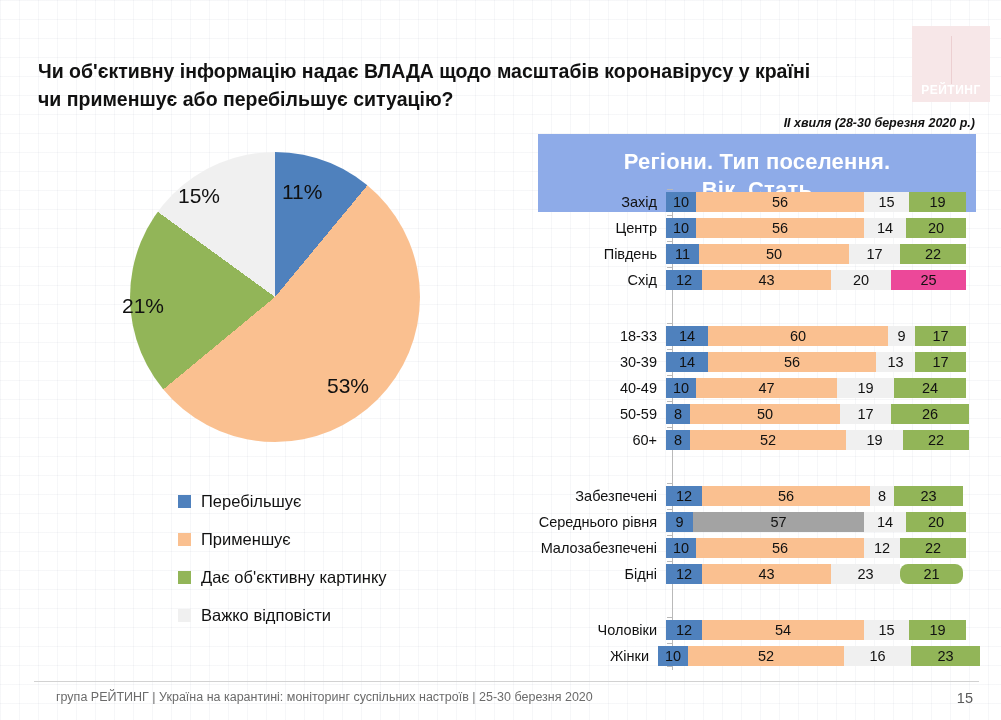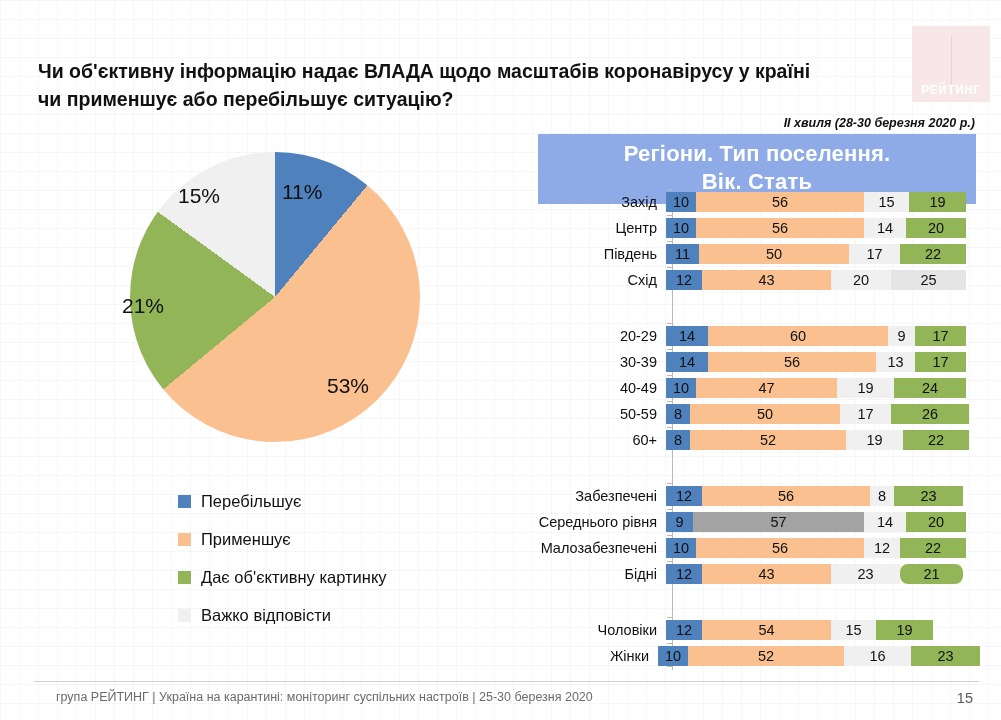--- a/index.html
+++ b/index.html
@@ -127,21 +127,21 @@
     position: absolute;
     left: 538px;
     top: 134px;
     width: 438px;
     background: #8eabe8;
     color: #ffffff;
     text-align: center;
     font-size: 22px;
     font-weight: bold;
     line-height: 1.26;
-    padding: 6px 0 9px 0;
+    padding: 14px 0 9px 0;
     letter-spacing: 0.2px;
   }
 
   
   #bars {
     position: absolute;
     left: 520px;
     top: 192px;
     width: 460px;
     height: 480px;
@@ -296,26 +296,26 @@
         <div class="seg" style="width: 66px; background: rgb(146, 181, 88);">22</div>
       </div>
     </div>
     <div class="tick" style="top: 49px;"></div>
     <div class="bar-row" style="top: 78px;">
       <div class="row-label">Схід</div>
       <div class="row-track">
         <div class="seg" style="width: 36px; background: rgb(79, 129, 189);">12</div>
         <div class="seg" style="width: 129px; background: rgb(250, 192, 144);">43</div>
         <div class="seg" style="width: 60px; background: rgb(240, 240, 240);">20</div>
-        <div class="seg" style="width: 75px; background: #e5e5e5;">25</div>
+        <div class="seg" style="width: 75px; background: #ec4899;">25</div>
       </div>
     </div>
     <div class="tick" style="top: 75px;"></div>
     <div class="bar-row" style="top: 134px;">
-      <div class="row-label">20-29</div>
+      <div class="row-label">18-33</div>
       <div class="row-track">
         <div class="seg" style="width: 42px; background: rgb(79, 129, 189);">14</div>
         <div class="seg" style="width: 180px; background: rgb(250, 192, 144);">60</div>
         <div class="seg" style="width: 27px; background: rgb(240, 240, 240);">9</div>
         <div class="seg" style="width: 51px; background: rgb(146, 181, 88);">17</div>
       </div>
     </div>
     <div class="tick" style="top: 131px;"></div>
     <div class="bar-row" style="top: 160px;">
       <div class="row-label">30-39</div>
@@ -394,21 +394,21 @@
         <div class="seg" style="width: 129px; background: rgb(250, 192, 144);">43</div>
         <div class="seg" style="width: 69px; background: rgb(240, 240, 240);">23</div>
         <div class="seg" style="width: 63px; background: rgb(146, 181, 88); border-radius: 8px;">21</div>
       </div>
     </div>
     <div class="tick" style="top: 369px;"></div>
     <div class="bar-row" style="top: 428px;">
       <div class="row-label">Чоловіки</div>
       <div class="row-track">
         <div class="seg" style="width: 36px; background: rgb(79, 129, 189);">12</div>
-        <div class="seg" style="width: 129px; background: rgb(250, 192, 144); text-align: right;">54</div>
+        <div class="seg" style="width: 162px; background: rgb(250, 192, 144); text-align: right;">54</div>
         <div class="seg" style="width: 45px; background: rgb(240, 240, 240);">15</div>
         <div class="seg" style="width: 57px; background: rgb(146, 181, 88);">19</div>
       </div>
     </div>
     <div class="tick" style="top: 425px;"></div>
     <div class="bar-row" style="top: 454px;">
       <div class="row-label">Жінки</div>
       <div class="row-track">
         <div class="seg" style="width: 30px; background: rgb(79, 129, 189);">10</div>
         <div class="seg" style="width: 156px; background: rgb(250, 192, 144);">52</div>

